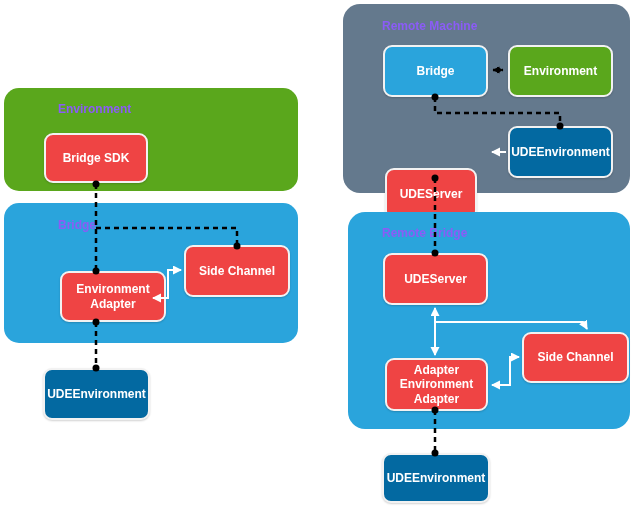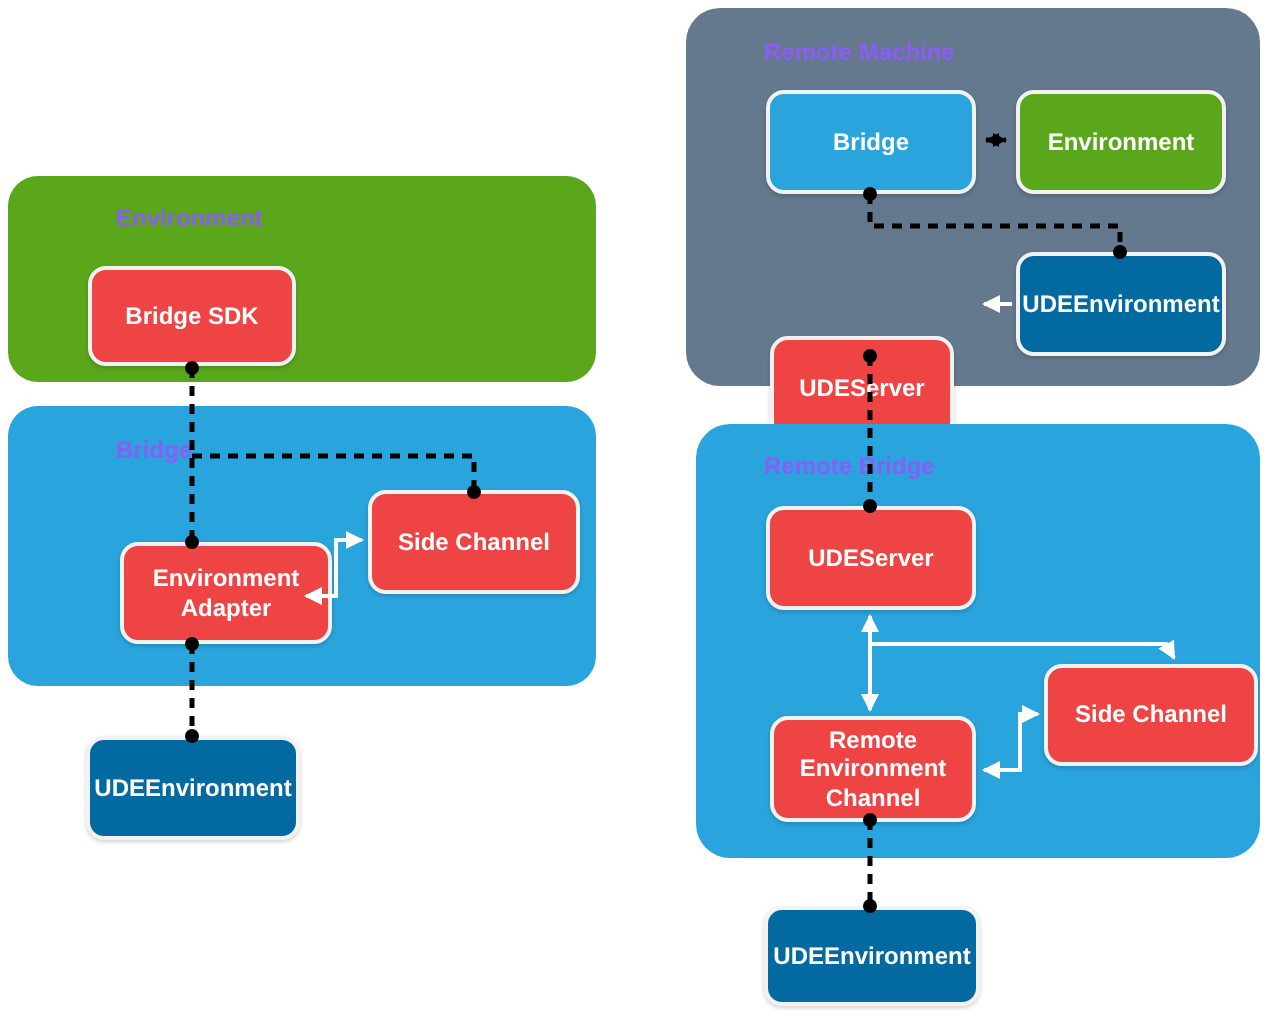--- a/index.html
+++ b/index.html
@@ -74,21 +74,21 @@
   </div>
 
   <div class="group blue" style="left:348px;top:212px;width:282px;height:217px;border-radius:17px;"></div>
   <div class="group-label" style="left:352px;top:226px;">Remote Bridge</div>
 
   <div class="box purple" style="left:383px;top:253px;width:105px;height:52px;">
     <span>UDEServer</span>
   </div>
 
   <div class="box purple" style="left:385px;top:358px;width:103px;height:53px;">
-    <span>Remote Environment Channel</span>
+    <span>Adapter Environment Adapter</span>
   </div>
 
   <div class="box purple" style="left:522px;top:332px;width:107px;height:51px;">
     <span>Side Channel</span>
   </div>
 
   <div class="box yellow" style="left:382px;top:453px;width:108px;height:50px;">
     <span>UDEEnvironment</span>
   </div>
 

